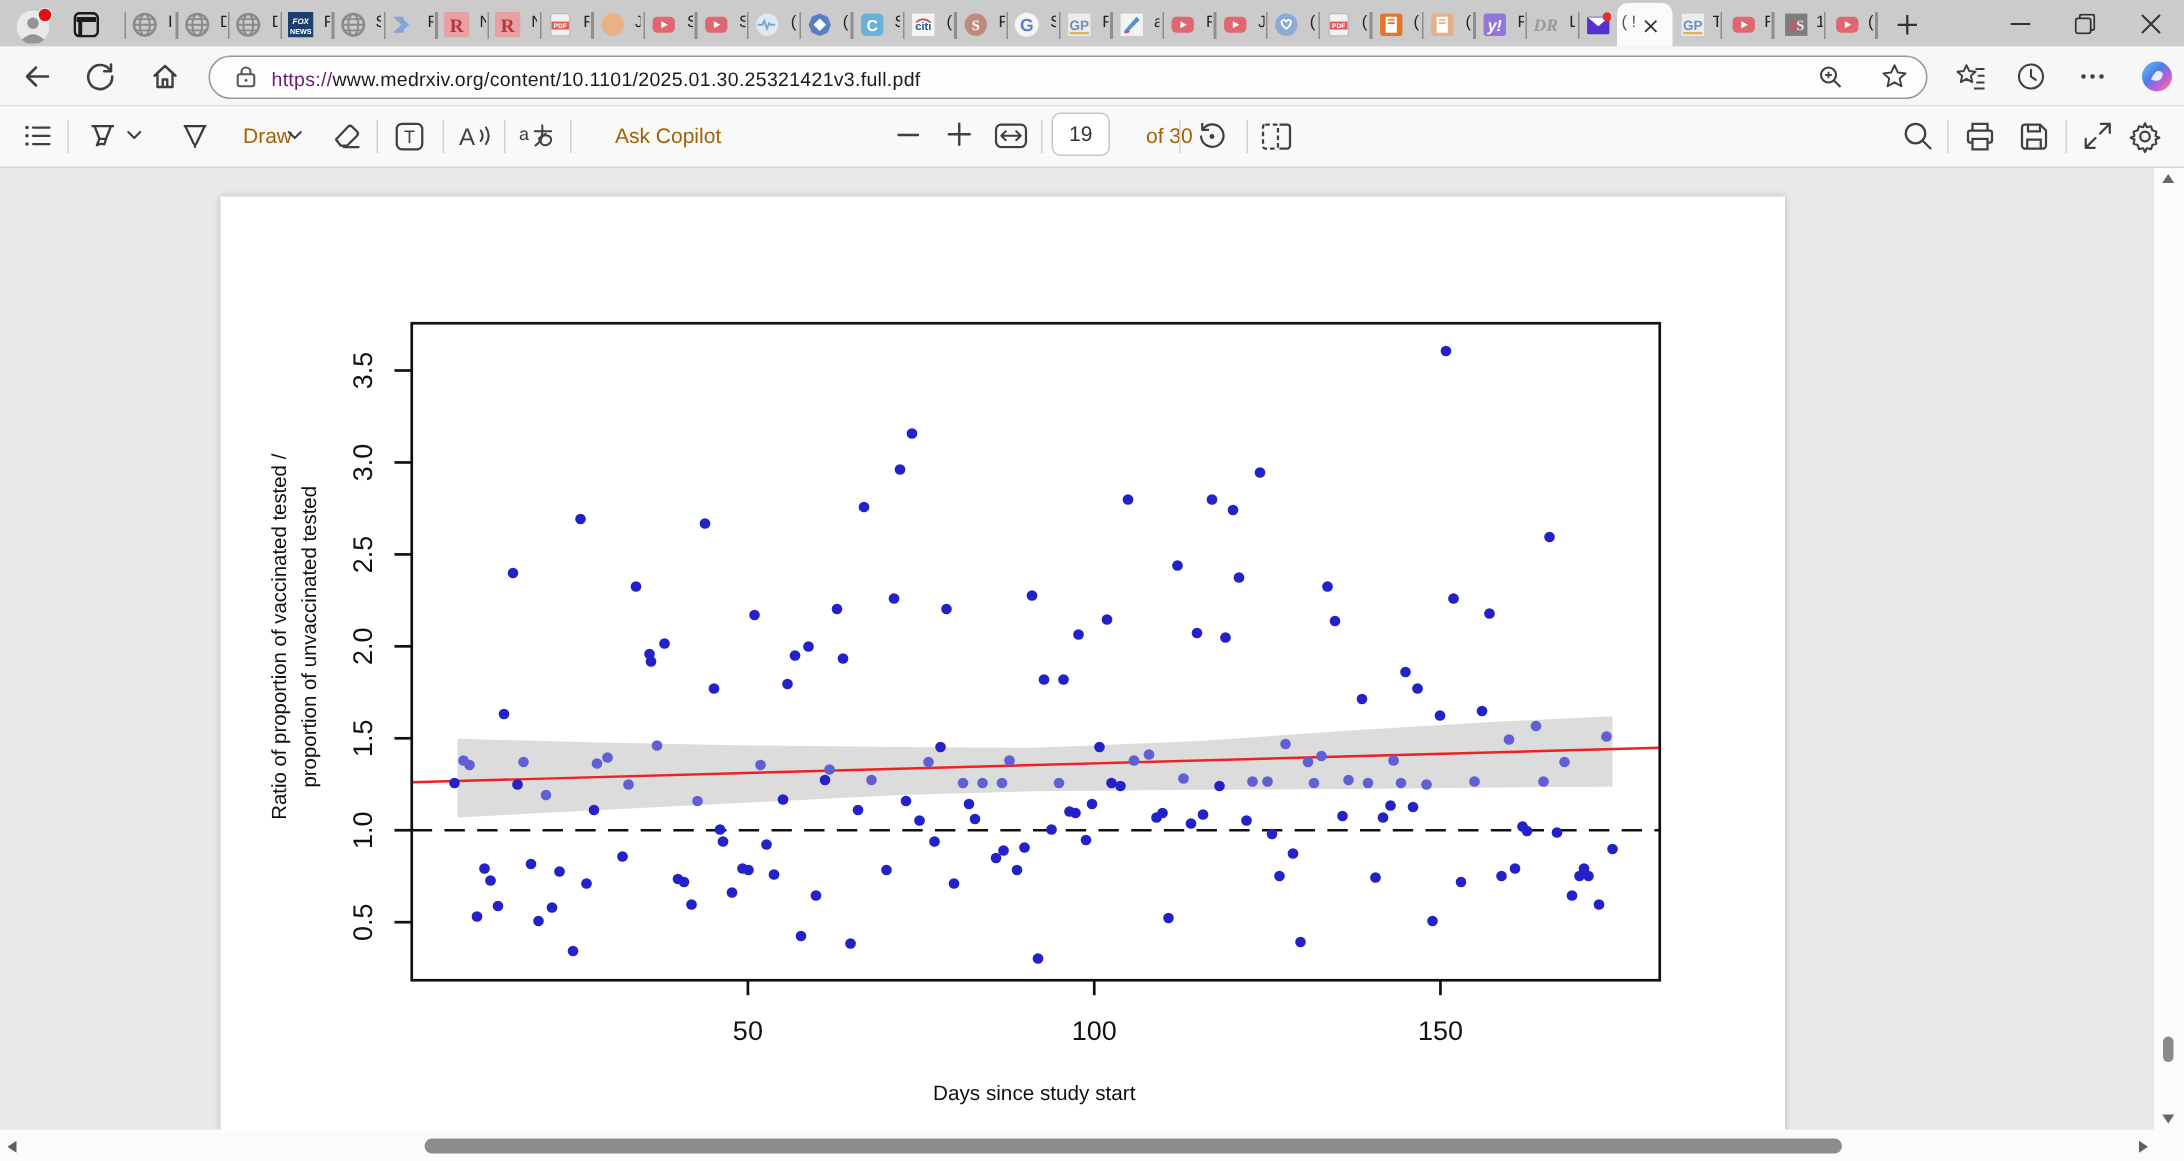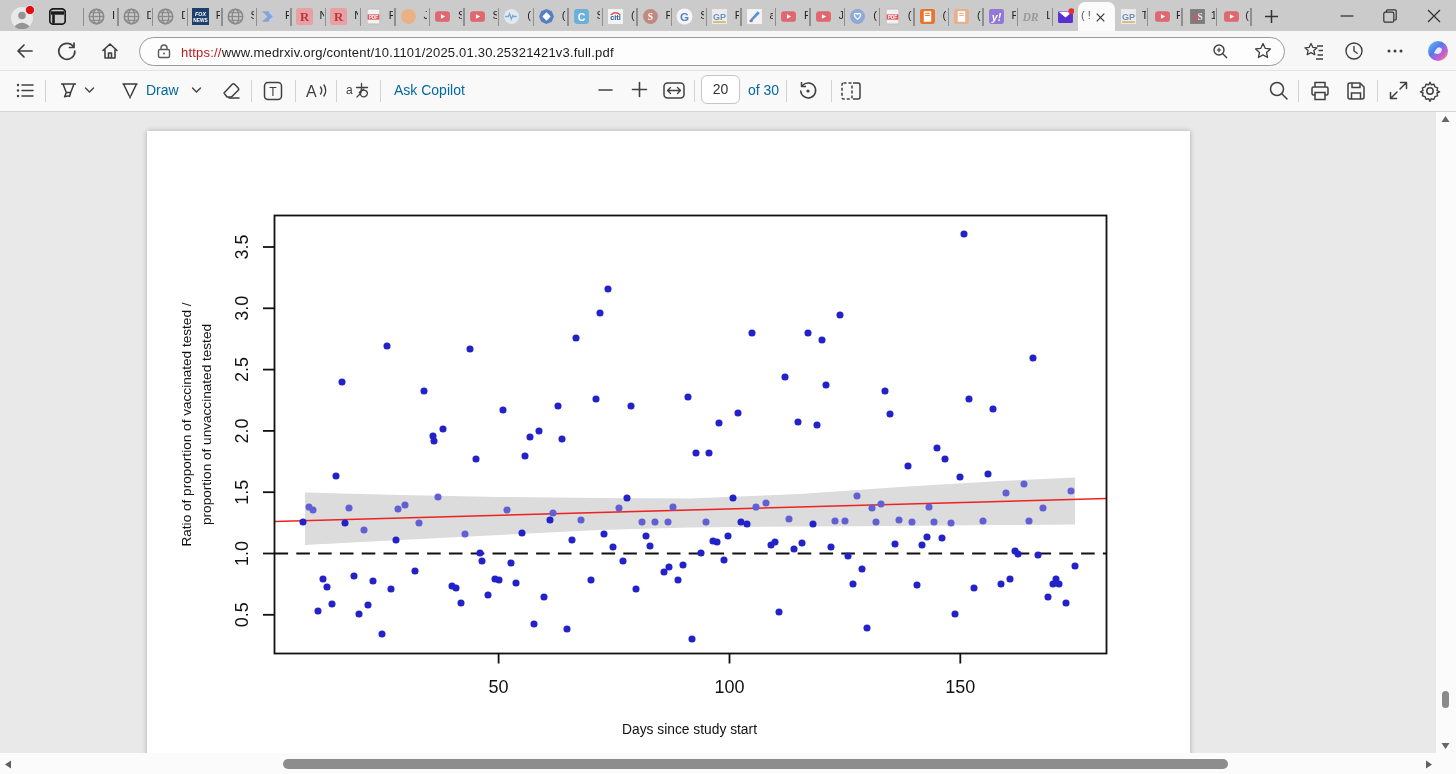--- a/index.html
+++ b/index.html
@@ -4,23 +4,23 @@
 html,body { width:1456px; height:774px; overflow:hidden; font-family:"Liberation Sans", sans-serif; background:#e9e9e9; position:relative; }
 .abs { position:absolute; }
 .tabbar { position:absolute; left:0; top:0; width:1456px; height:31px; background:#cbcbcb; z-index:10; }
 .tsep { position:absolute; top:7.5px; width:1.5px; height:18px; background:#8f8f8f; }
 .fav { position:absolute; top:8px; }
 .frag { position:absolute; top:9px; font-size:11px; color:#222; width:4px; overflow:hidden; }
 .activetab { position:absolute; left:1078px; top:2px; width:37px; height:29px; background:#fbfbfb; border-radius:7px 7px 0 0; }
 .addrbar { position:absolute; left:0; top:31px; width:1456px; height:39px; background:#f7f7f7; z-index:10; }
 .urlpill { position:absolute; left:139px; top:37px; width:1146px; height:29px; background:#fdfdfd; border:1px solid #999; border-radius:15px; z-index:11; }
 .urltext { position:absolute; left:181px; top:44.5px; font-size:13px; color:#1b1b1b; z-index:12; letter-spacing:0.2px; }
-.urltext .scheme { color:#b91c1c; }
+.urltext .scheme { color:#701a75; }
 .toolbar { position:absolute; left:0; top:70px; width:1456px; height:42px; background:#f9f9f9; border-top:1px solid #e2e2e2; border-bottom:1px solid #d5d5d5; z-index:10; }
-.tbtext { position:absolute; top:82px; font-size:14px; color:#0369a1; z-index:11; }
+.tbtext { position:absolute; top:82px; font-size:14px; color:#a16207; z-index:11;margin-left:16px; }
 .tbsep { position:absolute; top:80px; width:1px; height:22px; background:#d2d2d2; z-index:11; }
 .pagebox { position:absolute; left:701px; top:75px; width:39px; height:29px; background:#fff; border:1px solid #c6c6c6; border-radius:6px; font-size:14px; color:#333; text-align:center; line-height:27px; z-index:11; }
 .page { position:absolute; left:147px; top:131px; width:1043px; height:643px; background:#fff; box-shadow:0 0 5px rgba(0,0,0,0.28); z-index:1; }
 .vscroll { position:absolute; left:1436px; top:112px; width:20px; height:662px; background:#fbfbfb; z-index:5; }
 .vthumb { position:absolute; left:1441.5px; top:691px; width:7px; height:17px; background:#8a8a8a; border-radius:3.5px; z-index:6; }
 .hscroll { position:absolute; left:0; top:753px; width:1436px; height:21px; background:#fbfbfb; z-index:5; }
 .hthumb { position:absolute; left:283px; top:758.5px; width:945px; height:10px; background:#8d8d8d; border-radius:5px; z-index:6; }
 .z11 { z-index:11; } .z6 { z-index:6; }
 </style></head>
 <body>
@@ -585,21 +585,21 @@
     <line x1="1" y1="2" x2="14" y2="2" stroke="#404040" stroke-width="1.6" stroke-linecap="round"></line>
   </svg>
 <svg class="abs z11" style="left:631px;top:81px" width="17" height="17" viewBox="0 0 17 17">
     <path d="M8.5 1.5 V15.5 M1.5 8.5 H15.5" stroke="#404040" stroke-width="1.6" stroke-linecap="round"></path>
   </svg>
 <svg class="abs z11" style="left:663px;top:82px" width="22" height="17" viewBox="0 0 22 17">
     <rect x="1" y="1" width="20" height="15" rx="3.5" fill="none" stroke="#404040" stroke-width="1.5"></rect>
     <path d="M4.5 8.5 h13 M7.5 5.5 L4.5 8.5 l3 3 M14.5 5.5 l3 3 -3 3" fill="none" stroke="#404040" stroke-width="1.3" stroke-linejoin="round" stroke-linecap="round"></path>
   </svg>
 <div class="tbsep" style="left:694px"></div>
-<div class="pagebox">20</div>
+<div class="pagebox">19</div>
 <div class="tbtext" style="left:748px">of 30</div>
 <div class="tbsep" style="left:786px"></div>
 <svg class="abs z11" style="left:797px;top:80px" width="22" height="22" viewBox="0 0 22 22">
     <path d="M5.5 5.5 A7.5 7.5 0 1 1 3.7 11" fill="none" stroke="#404040" stroke-width="1.5" stroke-linecap="round"></path>
     <path d="M4.5 2 v4.5 h4.5" fill="none" stroke="#404040" stroke-width="1.5" stroke-linejoin="round"></path>
     <circle cx="11" cy="11" r="1.6" fill="#404040"></circle>
   </svg>
 <div class="tbsep" style="left:831px"></div>
 <svg class="abs z11" style="left:840px;top:80px" width="23" height="22" viewBox="0 0 23 22">
     <rect x="2" y="3" width="10" height="16" rx="1.5" fill="none" stroke="#404040" stroke-width="1.5" stroke-dasharray="3 2"></rect>

